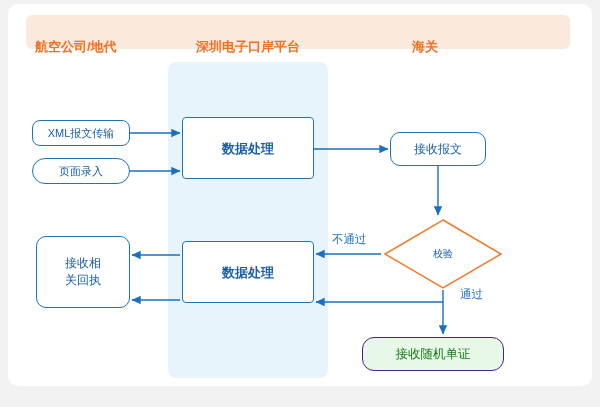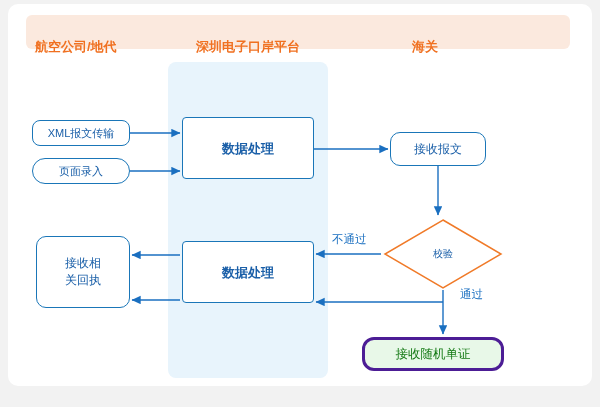--- a/index.html
+++ b/index.html
@@ -70,21 +70,21 @@
   .node.small { font-size: 11px; border-radius: 8px; }
   .node.process {
     font-weight: bold;
     font-size: 13px;
     border-width: 1px;
     border-color: #1a76b8;
     border-radius: 4px;
   }
   .node.green {
     background: #e8f8e8;
-    border: 3px solid #4c1d95;
+    border: 1px solid #4c1d95;
     border-radius: 12px;
     color: #157a15;
     font-size: 12.5px;
   }
   .diamond-wrap {
     position: absolute;
     display: flex;
     align-items: center;
     justify-content: center;
   }

